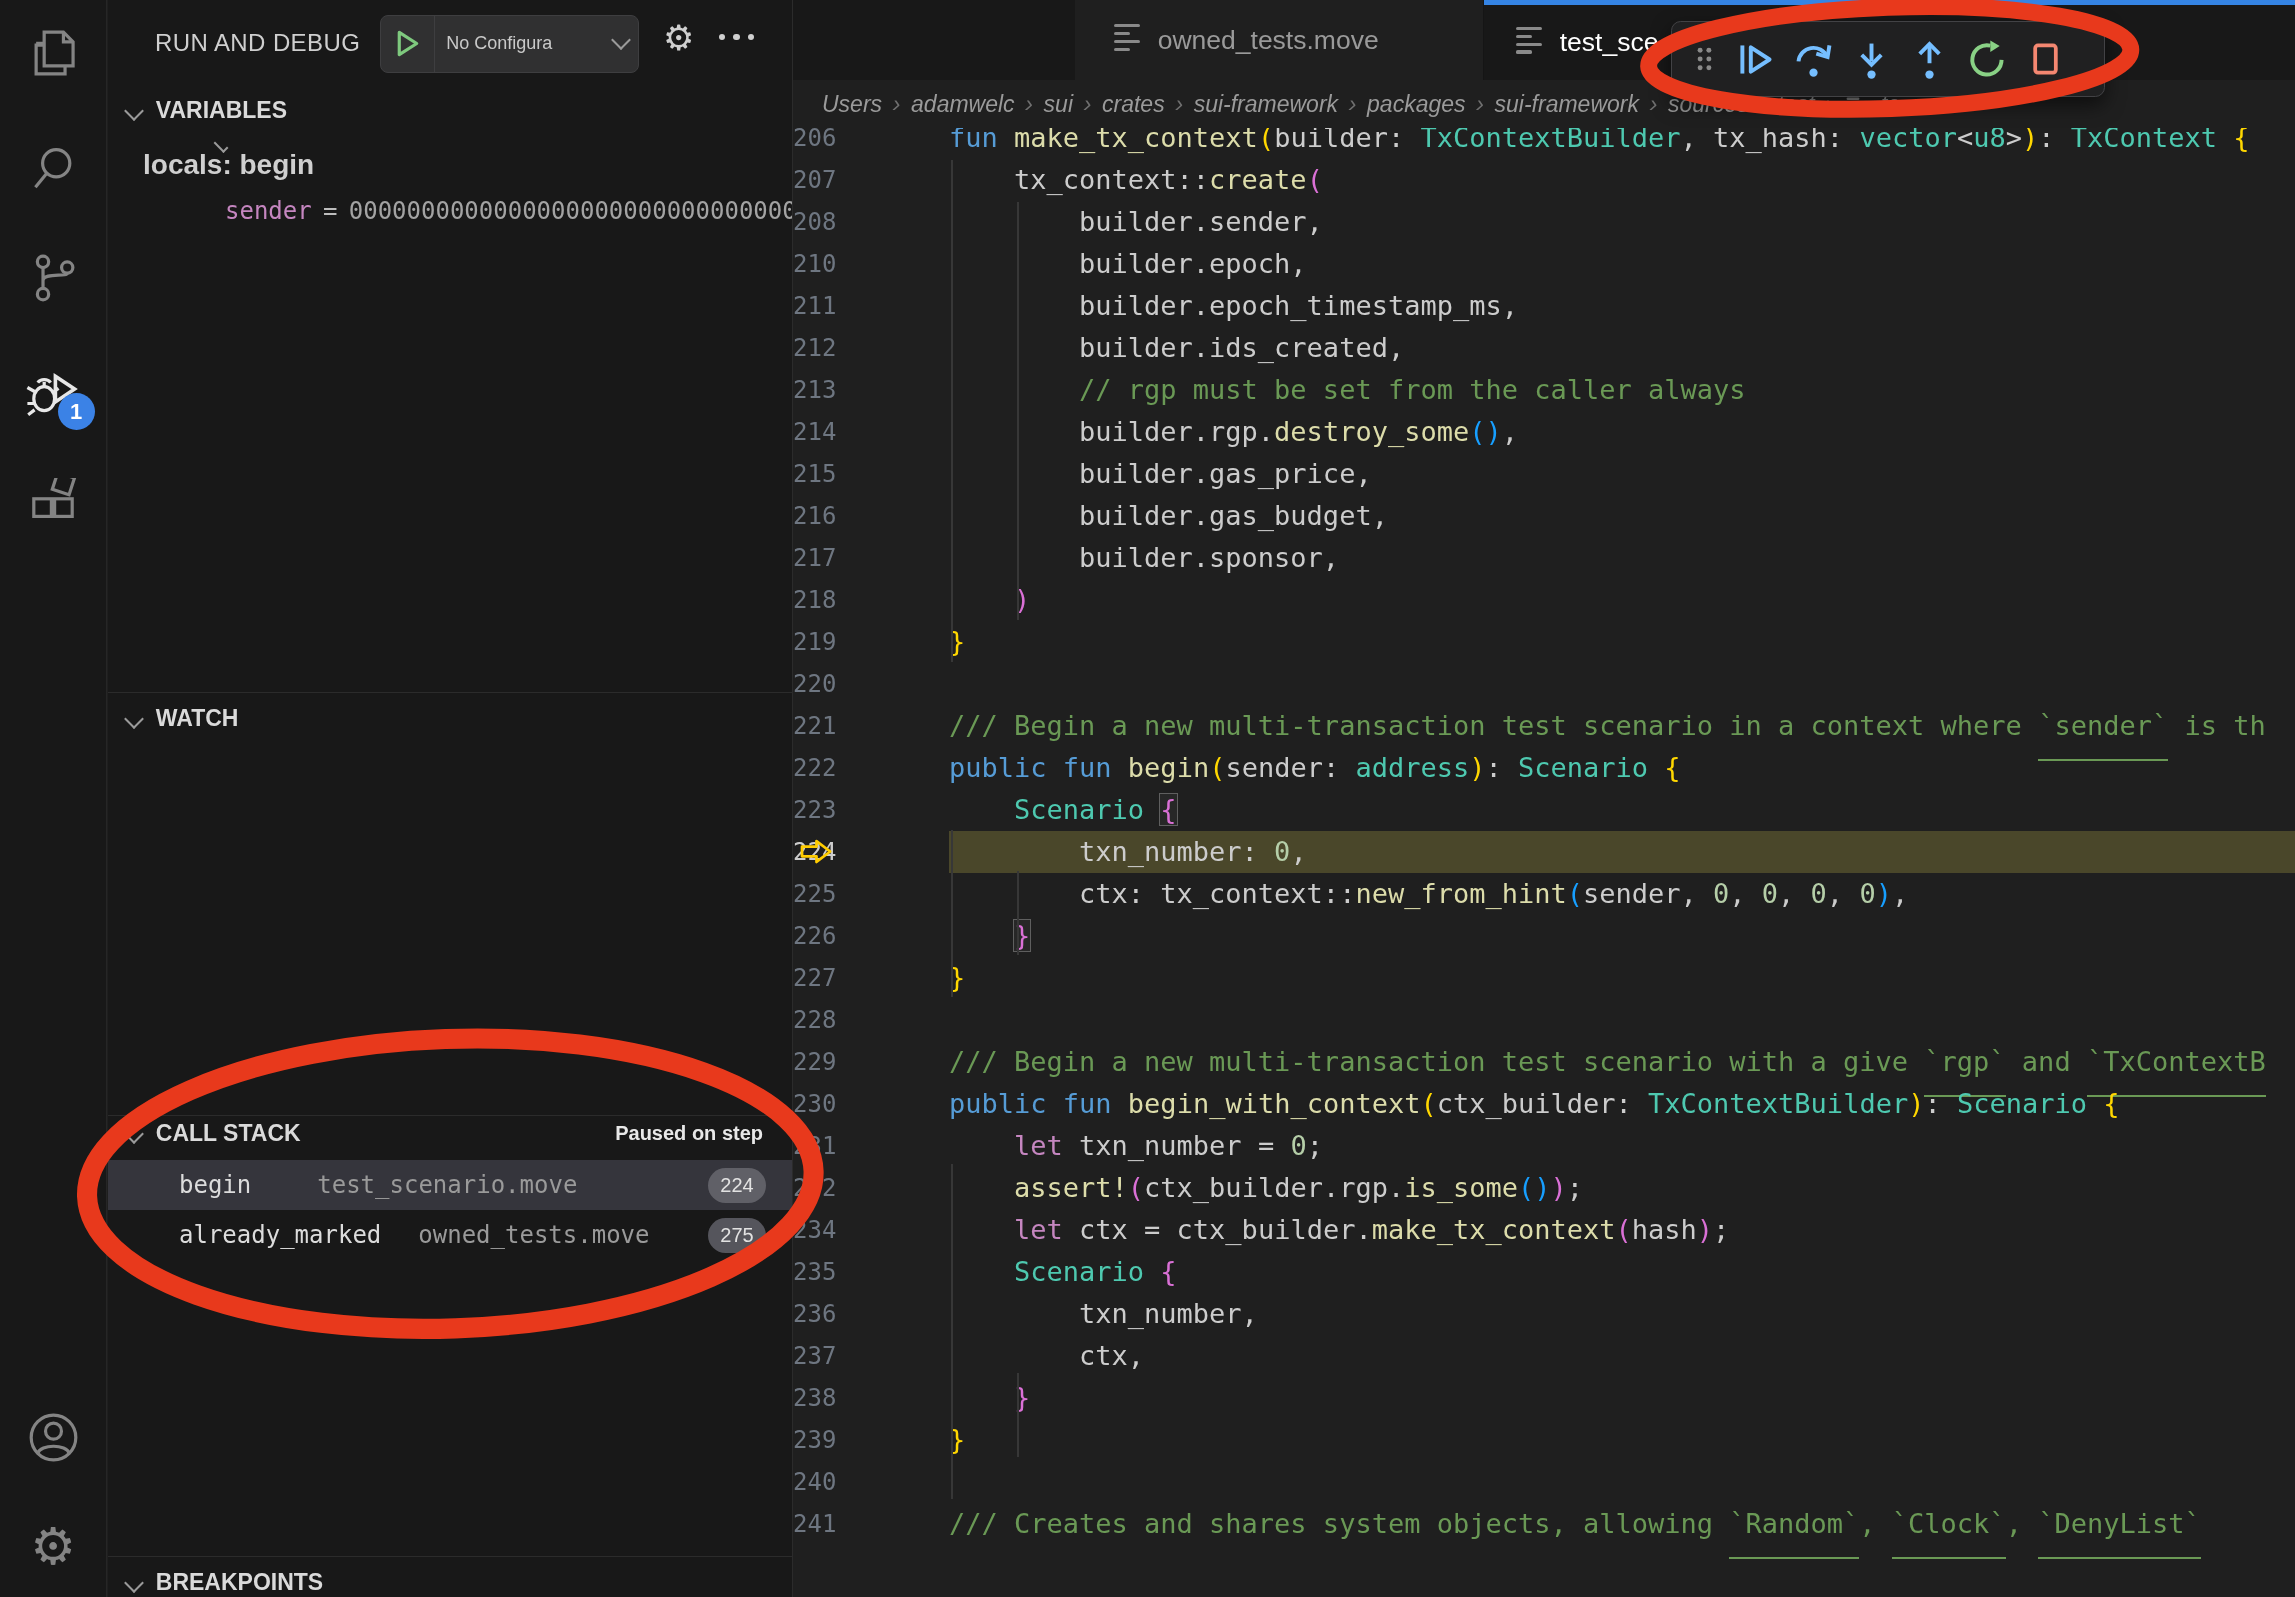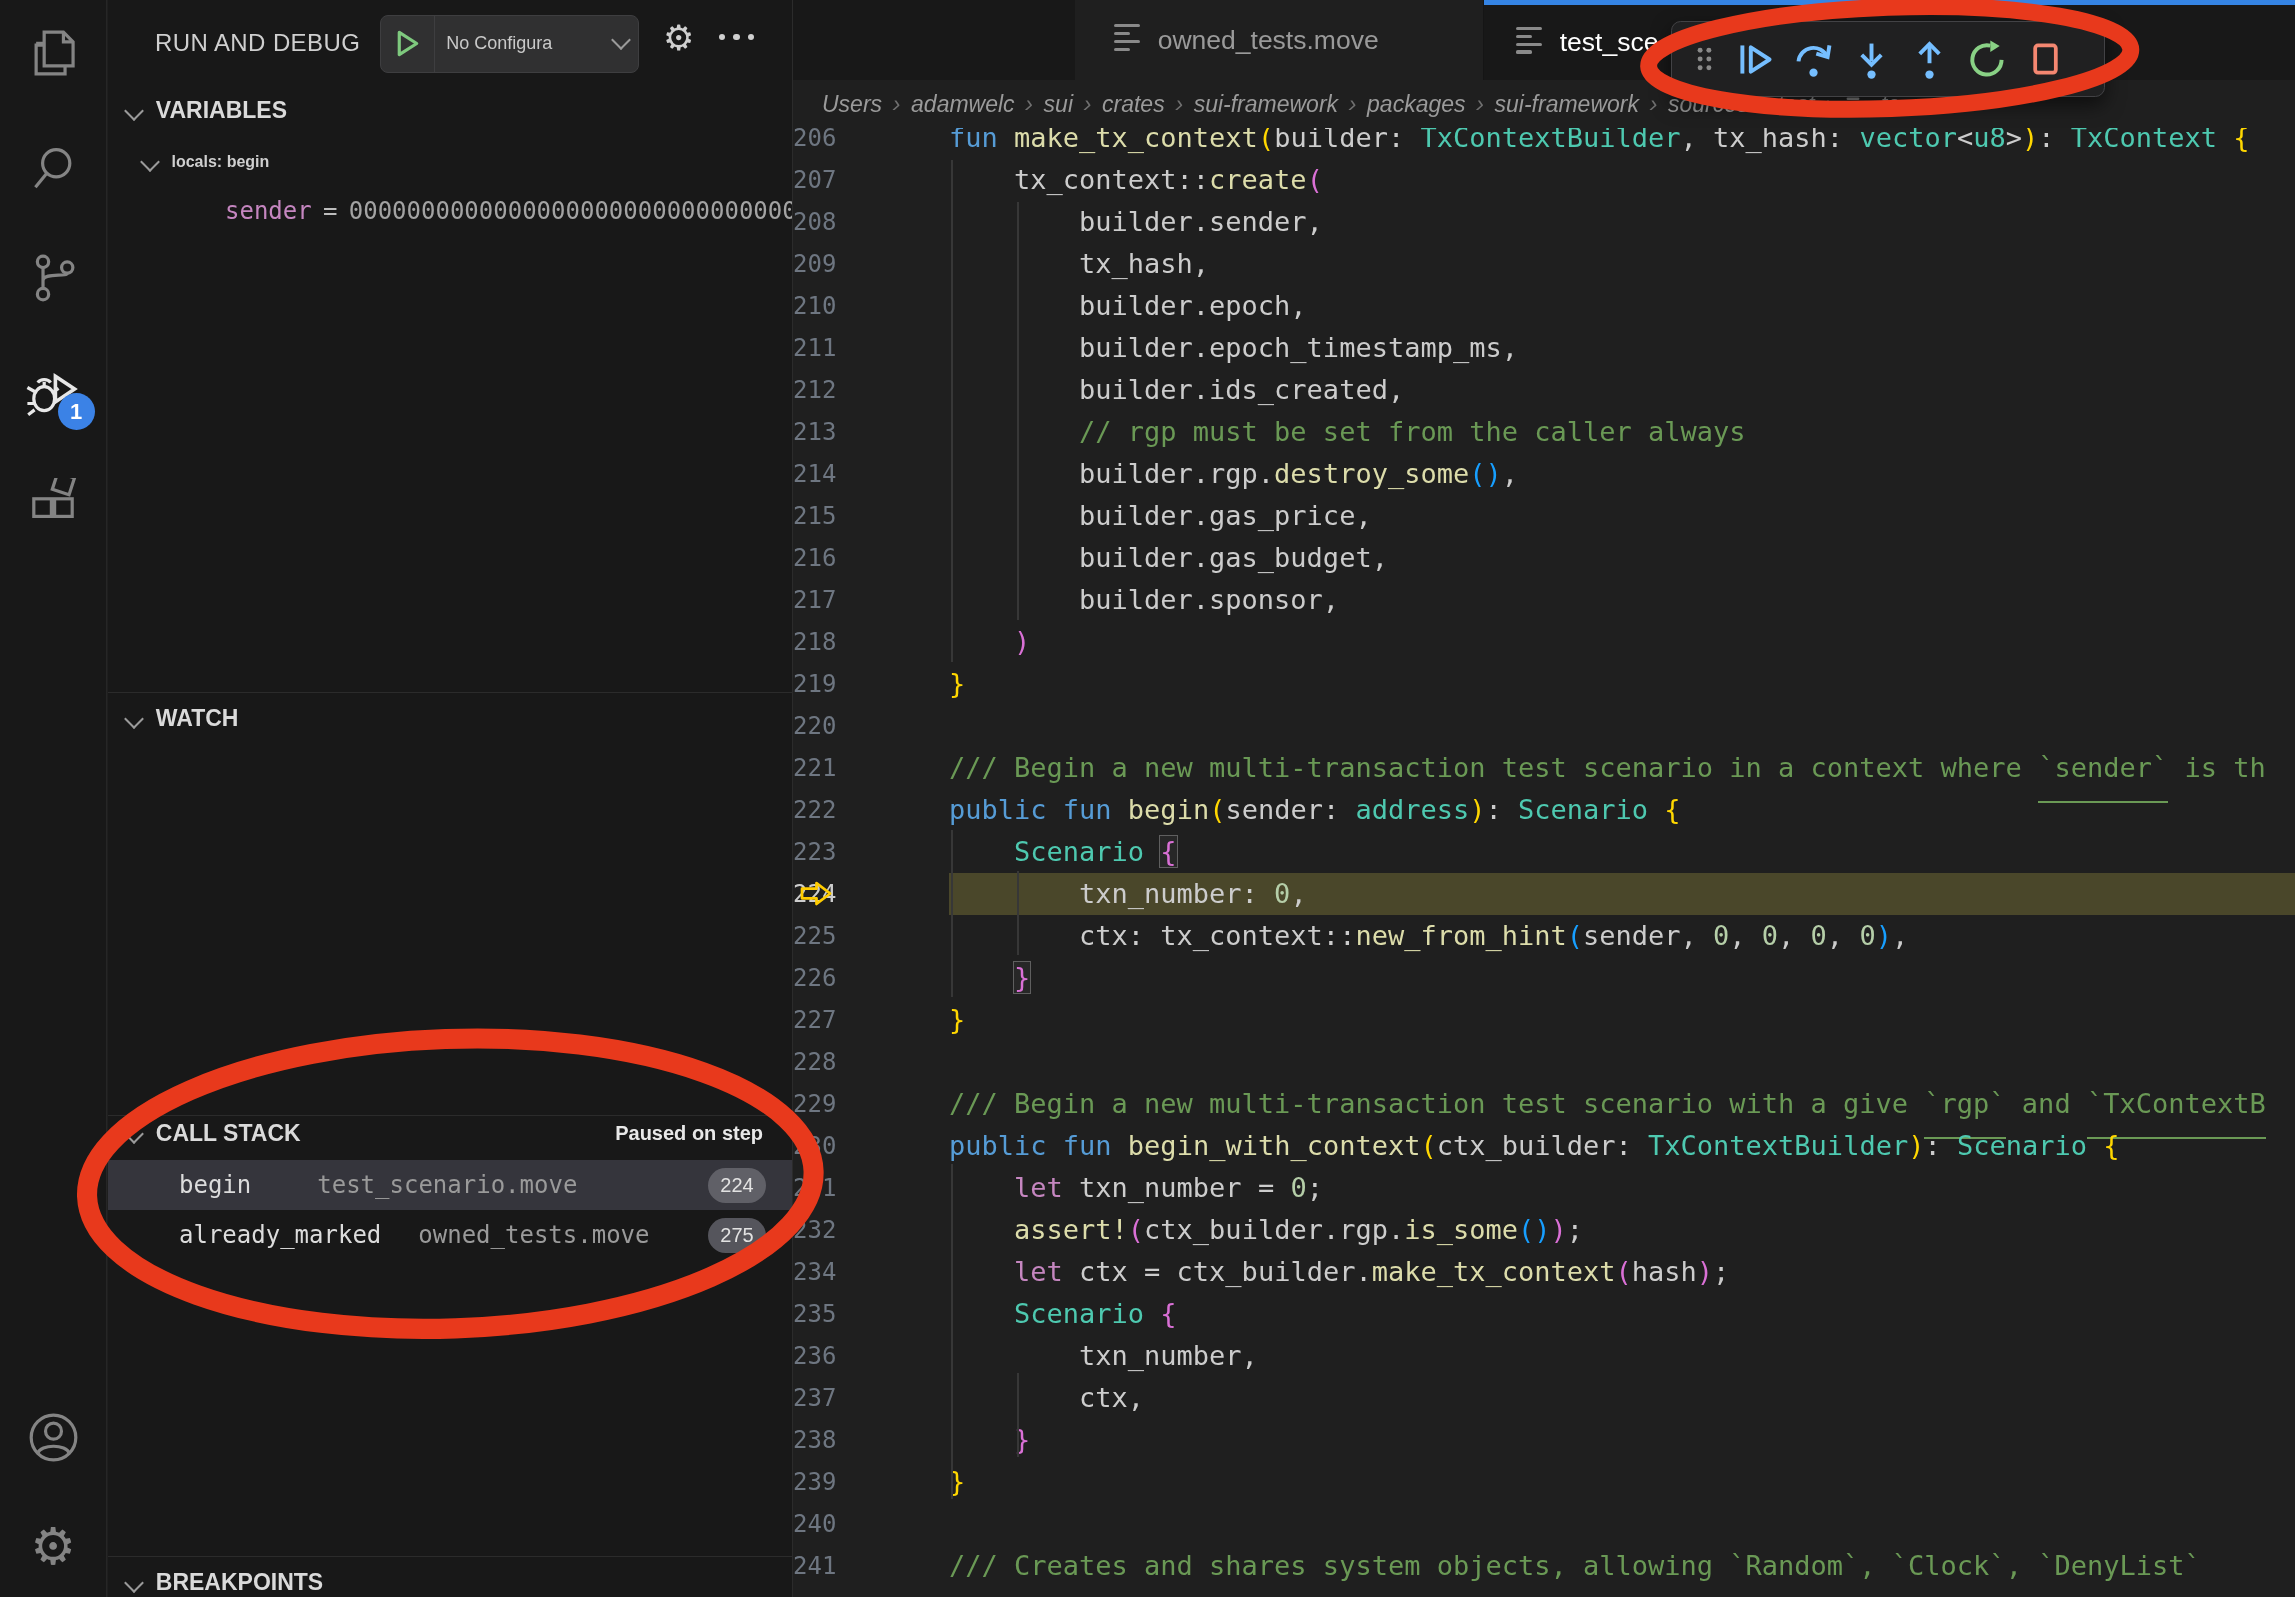--- a/index.html
+++ b/index.html
@@ -23,21 +23,21 @@
   #run-btn .cfg{flex:1;padding-left:11.3px;font-size:18px;color:#c9c9c9;white-space:nowrap;overflow:hidden;}
   #run-btn .dd{padding:0 9.7px 0 0;}
   .hdr-gear{position:absolute;left:555px;top:17.7px;font-size:35px;color:#cfcfcf;}
   .hdr-dots{position:absolute;left:611px;top:34px;display:flex;gap:8px;}
   .hdr-dots i{width:6.4px;height:6.4px;border-radius:50%;background:#cfcfcf;}
   .chev{display:inline-block;width:12px;height:12px;border-right:2.4px solid #9a9a9a;border-bottom:2.4px solid #9a9a9a;
         transform:rotate(45deg);margin-right:14.5px;vertical-align:3.2px;}
   .section-h{position:absolute;left:0;width:100%;height:47px;font-weight:bold;font-size:23px;color:#dadada;
              display:flex;align-items:center;padding-left:19.3px;box-sizing:border-box;}
   .divider{position:absolute;left:0;width:100%;height:0;border-top:1.6px solid #2b2b2b;}
-  #locals-row{position:absolute;left:35px;top:142px;height:39px;font-weight:bold;font-size:16px;color:#cfcfcf;display:flex;align-items:center;}
+  #locals-row{position:absolute;left:35px;top:142px;height:39px;font-weight:bold;font-size:28px;color:#cfcfcf;display:flex;align-items:center;flex-direction:column;}
   #var-row{position:absolute;left:89px;top:190px;height:42px;display:flex;align-items:center;
            font-family:"DejaVu Sans Mono",monospace;font-size:24px;white-space:nowrap;width:595px;overflow:hidden;margin-left:28px;}
   #var-row .vname{color:#c586c0;}
   #var-row .veq{color:#bdbdbd;padding:0 11.3px;}
   #var-row .vval{color:#a3a3a3;}
   .cs-status{position:absolute;right:29px;top:0;height:47px;display:flex;align-items:center;
              font-size:20px;font-weight:bold;color:#e8e8e8;}
   .frame{position:absolute;left:0;width:100%;height:50px;display:flex;align-items:center;
          font-family:"DejaVu Sans Mono",monospace;font-size:24px;cursor:pointer;}
   .frame.sel{background:#35353c;}
@@ -266,24 +266,20 @@
           </div>
           <div class="crow">
             <span class="ln">207</span>
             <pre class="ltx"><span class="tk-p">    tx_context::</span><span class="tk-f">create</span><span class="tk-g2">(</span></pre>
           </div>
           <div class="crow">
             <span class="ln">208</span>
             <pre class="ltx"><span class="tk-p">        builder.sender,</span></pre>
           </div>
           <div class="crow">
-            <span class="ln">209</span>
-            <pre class="ltx"><span class="tk-p">        tx_hash,</span></pre>
-          </div>
-          <div class="crow">
             <span class="ln">210</span>
             <pre class="ltx"><span class="tk-p">        builder.epoch,</span></pre>
           </div>
           <div class="crow">
             <span class="ln">211</span>
             <pre class="ltx"><span class="tk-p">        builder.epoch_timestamp_ms,</span></pre>
           </div>
           <div class="crow">
             <span class="ln">212</span>
             <pre class="ltx"><span class="tk-p">        builder.ids_created,</span></pre>

